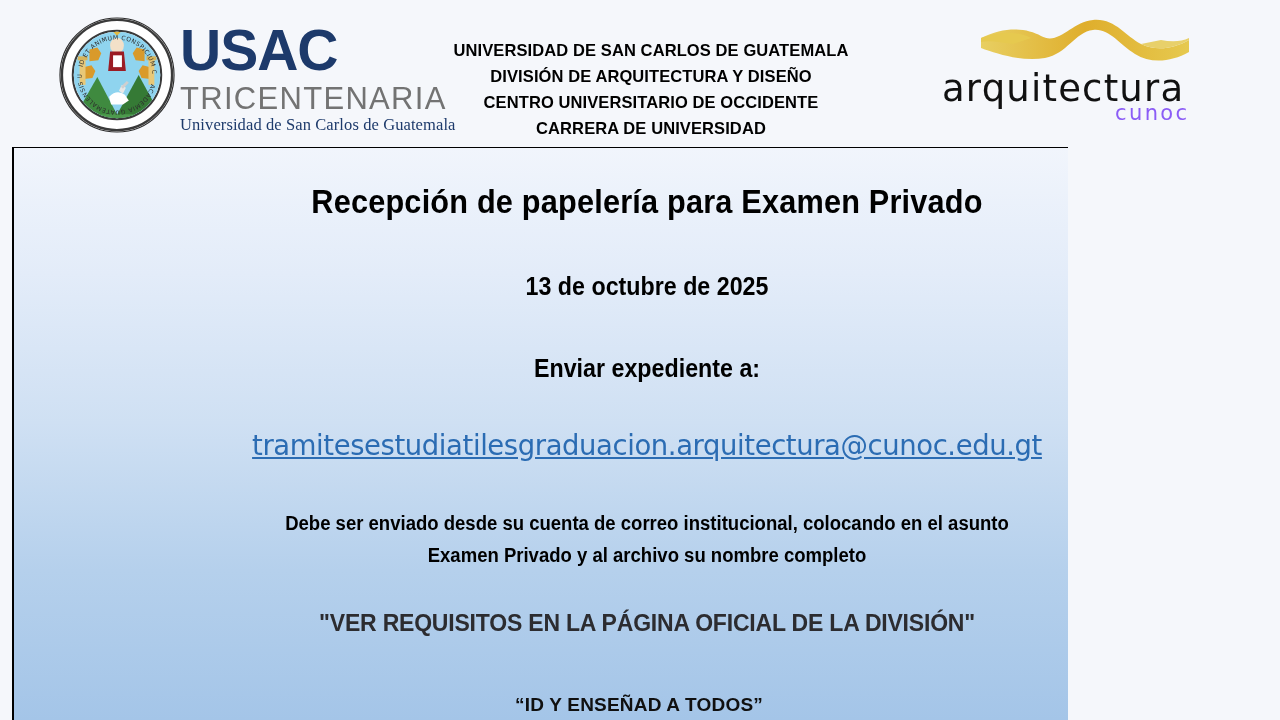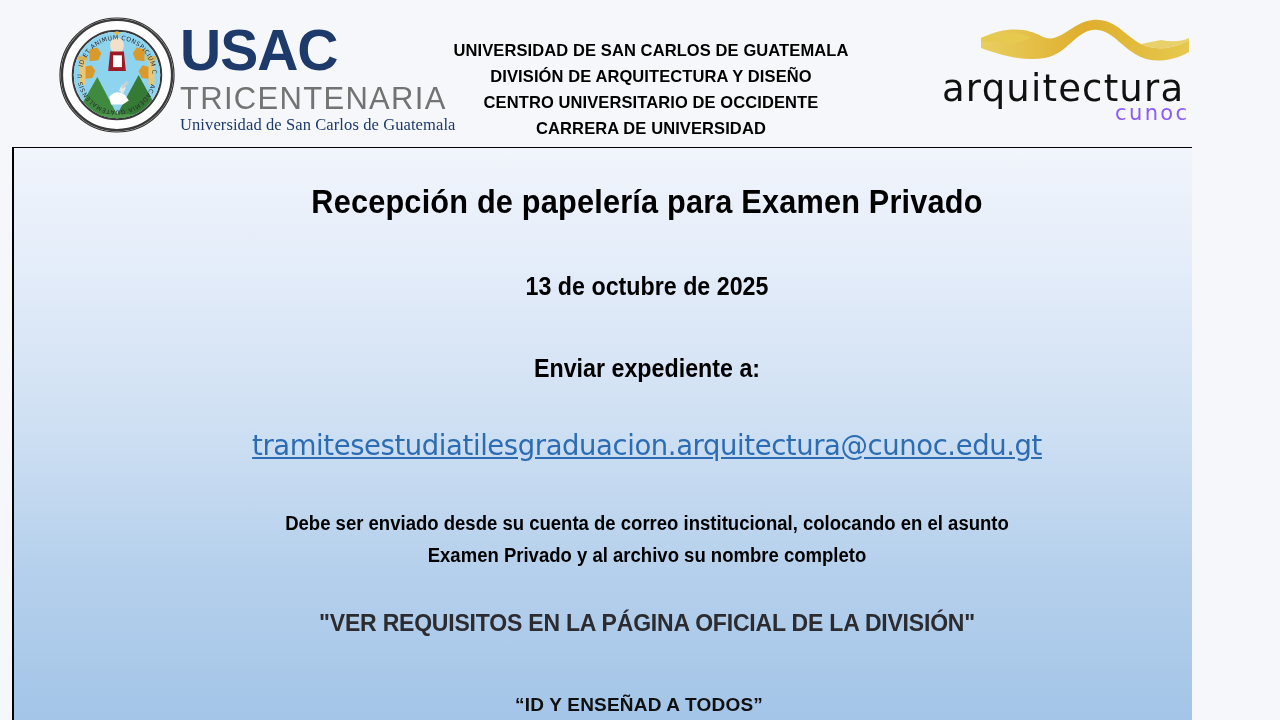--- a/index.html
+++ b/index.html
@@ -121,21 +121,21 @@
     letter-spacing: 2.4px;
     color: #8b5cf6;
     line-height: 1;
   }
 
   
   .panel {
     position: absolute;
     left: 12px;
     top: 146px;
-    width: 1180px;
+    width: 1056px;
     height: 574px;
     box-sizing: border-box;
     border-left: 2px solid #000;
     border-top: 2px solid #000;
     background: linear-gradient(to bottom, #f1f5fc 0%, #e3ecf9 22%, #cfe0f3 48%, #b5d0ec 74%, #a4c5e8 100%);
     overflow: hidden;
   }
 
   .content {
     position: absolute;

